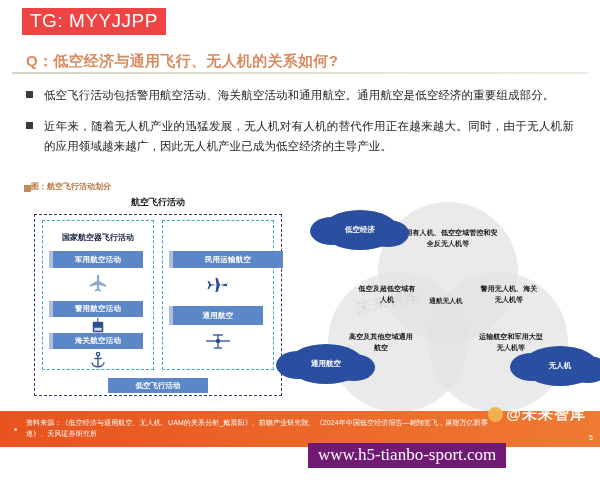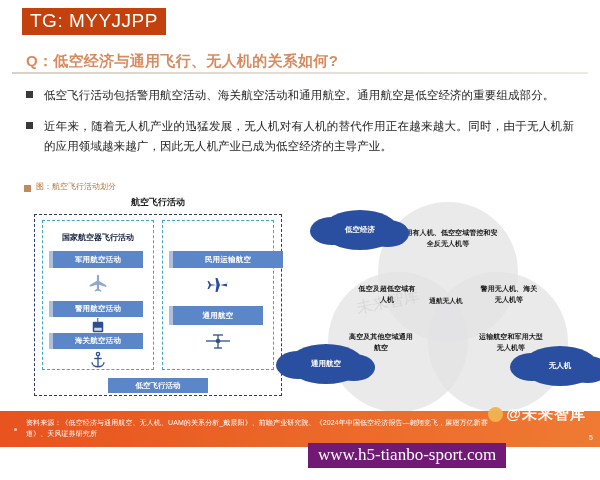--- a/index.html
+++ b/index.html
@@ -12,21 +12,21 @@
   #slide {
     position: relative;
     width: 600px; height: 480px;
     background: #ffffff;
   }
 
   
   .tg-tag {
     position: absolute;
     left: 22px; top: 8px;
-    background: #c2410c;
+    background: #ef4444;
     color: #ffffff;
     font-size: 19px;
     letter-spacing: 0.5px;
     padding: 2px 8px 3px 8px;
     line-height: 1.15;
     white-space: nowrap;
   }
 
   
   .title-row {
@@ -74,23 +74,22 @@
     color: #1d1d1d;
     text-align: justify;
     letter-spacing: 0.1px;
   }
 
   
   .fig-cap {
     position: absolute;
     display: flex;
     align-items: flex-end;
-    gap: 5px;
     font-size: 8px;
-    font-weight: normal;
+    font-weight: bold;
     color: #b8733c;
     white-space: nowrap;
   }
   .cap-sq {
     width: 7px; height: 7px;
     background: #c08a5a;
     flex: 0 0 auto;
   }
   #cap-left  { left: 24px;  top: 181px; }
   #cap-right { left: 318px; top: 181px; }

